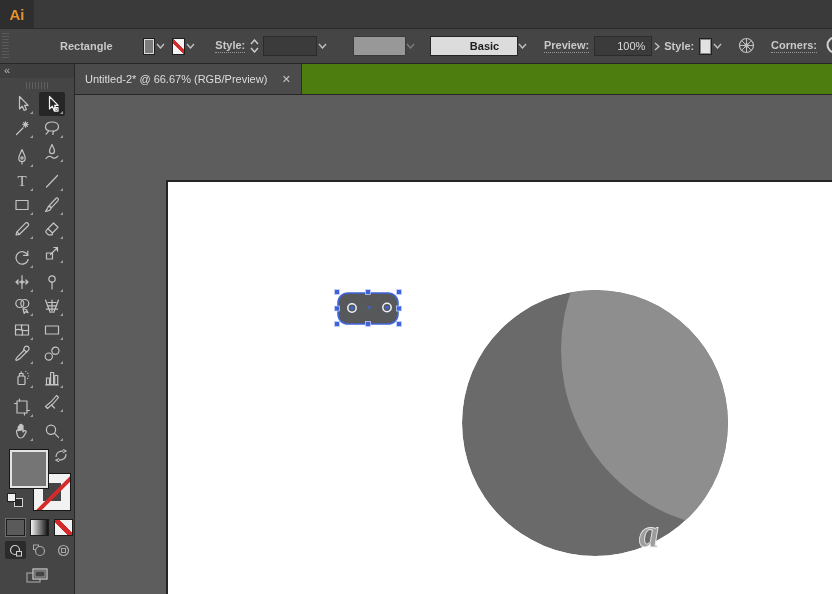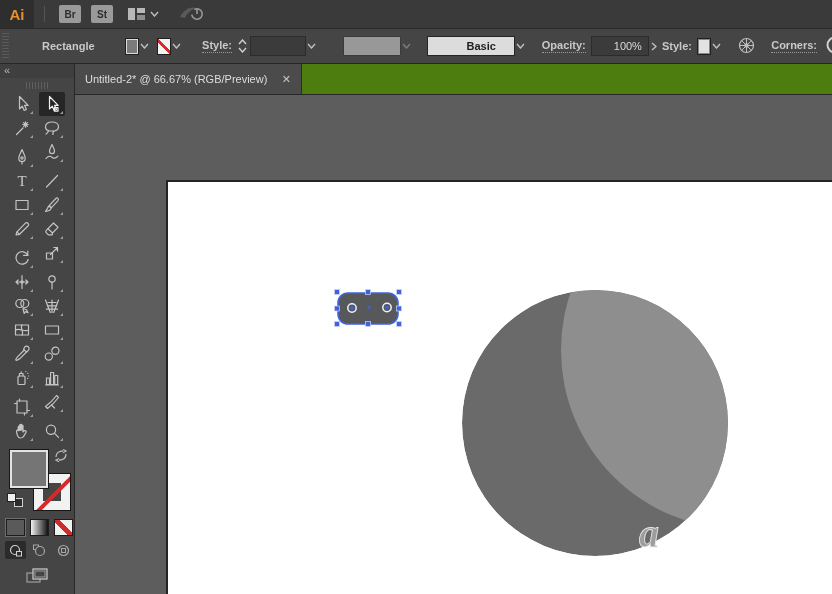--- a/index.html
+++ b/index.html
@@ -109,47 +109,25 @@
     background:var(--artboard-white); border-top:2px solid #252525; border-left:2px solid #252525; }
   .artboard svg { position:absolute; left:0; top:0; }
 </style>
 </head>
 <body>
 
 <div class="app">
 
   <header class="menubar">
     <div class="ai-logo">Ai</div>
-    <div class="mb-right">
-      <div class="vdiv"></div>
-      <button class="mini-btn">Br</button>
-      <button class="mini-btn">St</button>
-      <div class="ws-switcher">
-        <svg width="19" height="14" viewBox="0 0 19 14">
-          <rect x="1" y="1" width="7" height="12" fill="#b8b8b8"></rect>
-          <rect x="10" y="1" width="8" height="5" fill="#b8b8b8"></rect>
-          <rect x="10" y="8" width="8" height="5" fill="#8d8d8d"></rect>
-        </svg>
-        <svg width="9" height="6" viewBox="0 0 9 6">
-          <polyline points="1,1 4.5,5 8,1" fill="none" stroke="#c0c0c0" stroke-width="1.4"></polyline>
-        </svg>
-      </div>
-      <div class="pw-icon">
-        <svg width="28" height="18" viewBox="0 0 28 18">
-          <path d="M3 13 C7 5 14 2 19 4 C14 6 10 9 8 14 Z" fill="#7e7e7e" opacity=".55"></path>
-          <circle cx="20" cy="10" r="5.2" fill="none" stroke="#a8a8a8" stroke-width="1.6" stroke-dasharray="26 7" transform="rotate(-120 20 10)"></circle>
-          <line x1="20" y1="4" x2="20" y2="10" stroke="#a8a8a8" stroke-width="1.6"></line>
-        </svg>
-      </div>
-    </div>
   </header>
 
   <div class="controlbar">
     <div class="cb-grip"></div>
-    <span class="cb-label" style="margin-left:42px">Rectangle</span>
+    <span class="cb-label" style="margin-left:60px">Rectangle</span>
     <div class="swatch fill" style="margin-left:30px"></div>
     <span class="chev">
       <svg width="9" height="6" viewBox="0 0 9 6">
           <polyline points="1,1 4.5,5 8,1" fill="none" stroke="#c0c0c0" stroke-width="1.4"></polyline>
         </svg>
     </span>
     <div class="swatch none" style="margin-left:7px"></div>
     <span class="chev">
       <svg width="9" height="6" viewBox="0 0 9 6">
           <polyline points="1,1 4.5,5 8,1" fill="none" stroke="#c0c0c0" stroke-width="1.4"></polyline>
@@ -178,21 +156,21 @@
     </span>
     <div class="brush-box" style="margin-left:14px">
       <div class="brush-line"></div>
       <span>Basic</span>
     </div>
     <span class="chev">
       <svg width="9" height="6" viewBox="0 0 9 6">
           <polyline points="1,1 4.5,5 8,1" fill="none" stroke="#c0c0c0" stroke-width="1.4"></polyline>
         </svg>
     </span>
-    <span class="cb-label dotted" style="margin-left:16px">Opacity:</span>
+    <span class="cb-label dotted" style="margin-left:16px">Preview:</span>
     <div class="field opacity-field" style="margin-left:5px">100%</div>
     <span class="expand-btn">
       <svg width="6" height="9" viewBox="0 0 6 9">
           <polyline points="1,1 5,4.5 1,8" fill="none" stroke="#c0c0c0" stroke-width="1.4"></polyline>
         </svg>
     </span>
     <span class="cb-label" style="margin-left:2px">Style:</span>
     <div class="swatch style" style="margin-left:5px"></div>
     <span class="chev">
       <svg width="9" height="6" viewBox="0 0 9 6">

